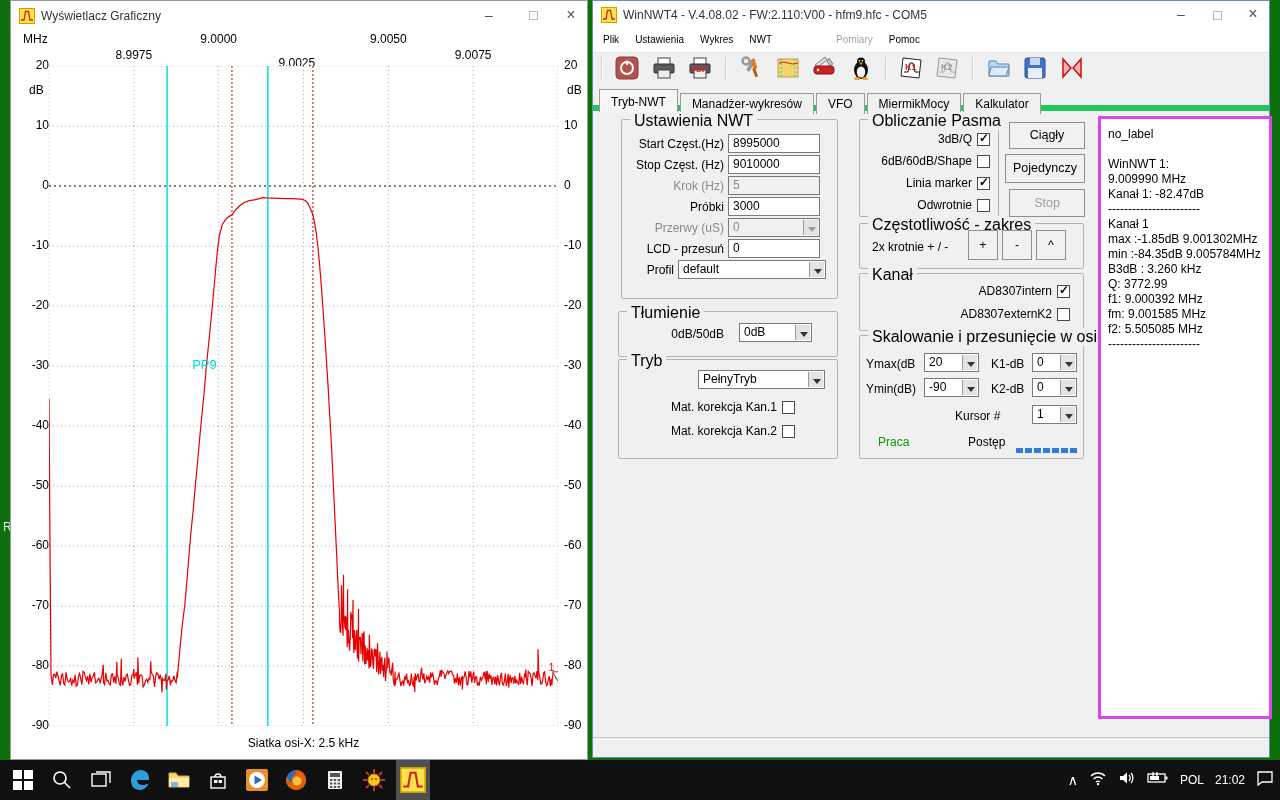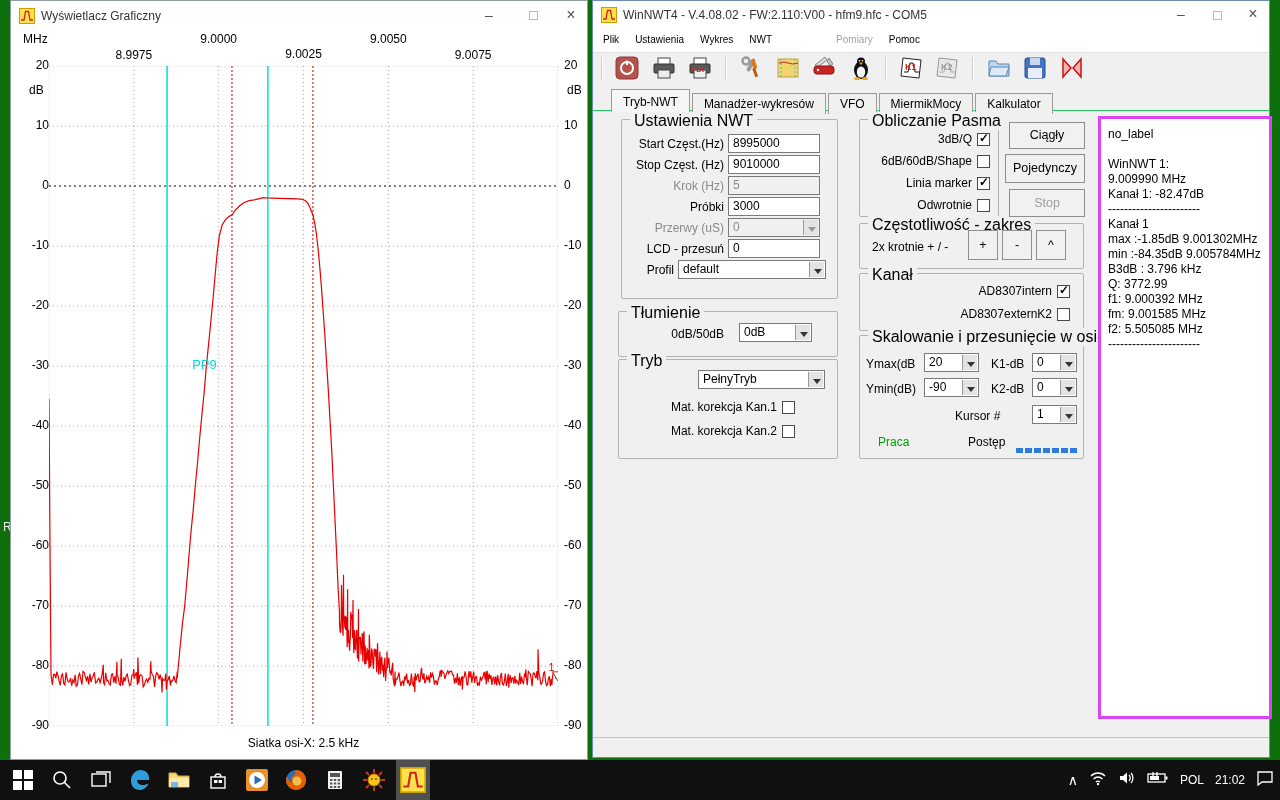--- a/index.html
+++ b/index.html
@@ -90,21 +90,21 @@
       <div class="axis-lbl" style="left:553px; top:537px; width:34px;">-60</div>
       <div class="axis-lbl" style="left:2px; top:597px; width:36px; text-align:right;">-70</div>
       <div class="axis-lbl" style="left:553px; top:597px; width:34px;">-70</div>
       <div class="axis-lbl" style="left:2px; top:657px; width:36px; text-align:right;">-80</div>
       <div class="axis-lbl" style="left:553px; top:657px; width:34px;">-80</div>
       <div class="axis-lbl" style="left:2px; top:717px; width:36px; text-align:right;">-90</div>
       <div class="axis-lbl" style="left:553px; top:717px; width:34px;">-90</div>
       <div class="axis-lbl" style="left:182.66666666668675px; top:31px; width:50px; text-align:center;">9.0000</div>
       <div class="axis-lbl" style="left:352.3333333333735px; top:31px; width:50px; text-align:center;">9.0050</div>
       <div class="axis-lbl" style="left:97.83333333337352px; top:47px; width:50px; text-align:center;">8.9975</div>
-      <div class="axis-lbl" style="left:267.5px; top:46px; width:50px; text-align:center;">9.0025</div>
+      <div class="axis-lbl" style="left:267.5px; top:55px; width:50px; text-align:left;">9.0025</div>
       <div class="axis-lbl" style="left:437.16666666668675px; top:47px; width:50px; text-align:center;">9.0075</div>
     </div>
 
   <div class="abs" style="left:38px; top:65px; width:509px; height:660px; background:#fff;">
     <svg id="plot" width="509" height="660" viewBox="0 0 509 660">
         <line x1="0" y1="0" x2="0" y2="660" stroke="#a8a8a8" stroke-dasharray="1,3" stroke-width="1"></line>
         <line x1="84.83333333333333" y1="0" x2="84.83333333333333" y2="660" stroke="#a8a8a8" stroke-dasharray="1,3" stroke-width="1"></line>
         <line x1="169.66666666666666" y1="0" x2="169.66666666666666" y2="660" stroke="#a8a8a8" stroke-dasharray="1,3" stroke-width="1"></line>
         <line x1="254.5" y1="0" x2="254.5" y2="660" stroke="#a8a8a8" stroke-dasharray="1,3" stroke-width="1"></line>
         <line x1="339.3333333333333" y1="0" x2="339.3333333333333" y2="660" stroke="#a8a8a8" stroke-dasharray="1,3" stroke-width="1"></line>
@@ -241,21 +241,21 @@
         </svg>
     </span>
     <span class="toolbtn">
       <svg width="26" height="26" viewBox="0 0 26 26">
           <polygon points="4,4 12,13 4,22" fill="#f4b0b0" stroke="#cc1111" stroke-width="1.5"></polygon>
           <polygon points="22,4 14,13 22,22" fill="#f4b0b0" stroke="#cc1111" stroke-width="1.5"></polygon>
         </svg>
     </span>
   </div>
 
-  <div id="tab-bar" class="abs" style="left:0; top:88px; width:100%; height:22px; border-bottom:1px solid #22c55e; padding-left:18px;"><span class="tab active">Tryb-NWT</span><span class="tab">Manadżer-wykresów</span><span class="tab">VFO</span><span class="tab">MiermikMocy</span><span class="tab">Kalkulator</span></div>
+  <div id="tab-bar" class="abs" style="left:0; top:88px; width:100%; height:22px; border-bottom:6px solid #22c55e; padding-left:6px;"><span class="tab active">Tryb-NWT</span><span class="tab">Manadżer-wykresów</span><span class="tab">VFO</span><span class="tab">MiermikMocy</span><span class="tab">Kalkulator</span></div>
 
   <div class="group" style="left:28px; top:118px; width:217px; height:180px;">
     <span class="legend">Ustawienia NWT</span>
     <div id="ust-rows">
         <div class="lbl right" style="left:4px; top:17px; width:98px;">Start Częst.(Hz)</div>
         <div class="tbox" style="left:106px; top:14px; width:92px;"><span>8995000</span></div>
         <div class="lbl right" style="left:4px; top:38px; width:98px;">Stop Częst. (Hz)</div>
         <div class="tbox" style="left:106px; top:35px; width:92px;"><span>9010000</span></div>
         <div class="lbl right dis" style="left:4px; top:59px; width:98px;">Krok (Hz)</div>
         <div class="tbox dis" style="left:106px; top:56px; width:92px;"><span>5</span></div>
@@ -358,21 +358,21 @@
     <div id="info-lines">
         <div class="info-line">no_label</div>
         <div class="info-line">&nbsp;</div>
         <div class="info-line">WinNWT 1:</div>
         <div class="info-line">9.009990 MHz</div>
         <div class="info-line">Kanał 1: -82.47dB</div>
         <div class="info-line">-----------------------</div>
         <div class="info-line">Kanał 1</div>
         <div class="info-line">max :-1.85dB 9.001302MHz</div>
         <div class="info-line">min :-84.35dB 9.005784MHz</div>
-        <div class="info-line">B3dB : 3.796 kHz</div>
+        <div class="info-line">B3dB : 3.260 kHz</div>
         <div class="info-line">Q: 3772.99</div>
         <div class="info-line">f1: 9.000392 MHz</div>
         <div class="info-line">fm: 9.001585 MHz</div>
         <div class="info-line">f2: 5.505085 MHz</div>
         <div class="info-line">-----------------------</div>
       </div>
   </div>
 
   <div class="abs" style="left:0; top:736px; width:100%; height:20px; border-top:1px solid #c3c3c3; background:#f0f0f0;"></div>
 <div class="btn" style="left:416px; top:121px; width:76px; height:27px; line-height:25px; position:absolute;">Ciągły</div>

